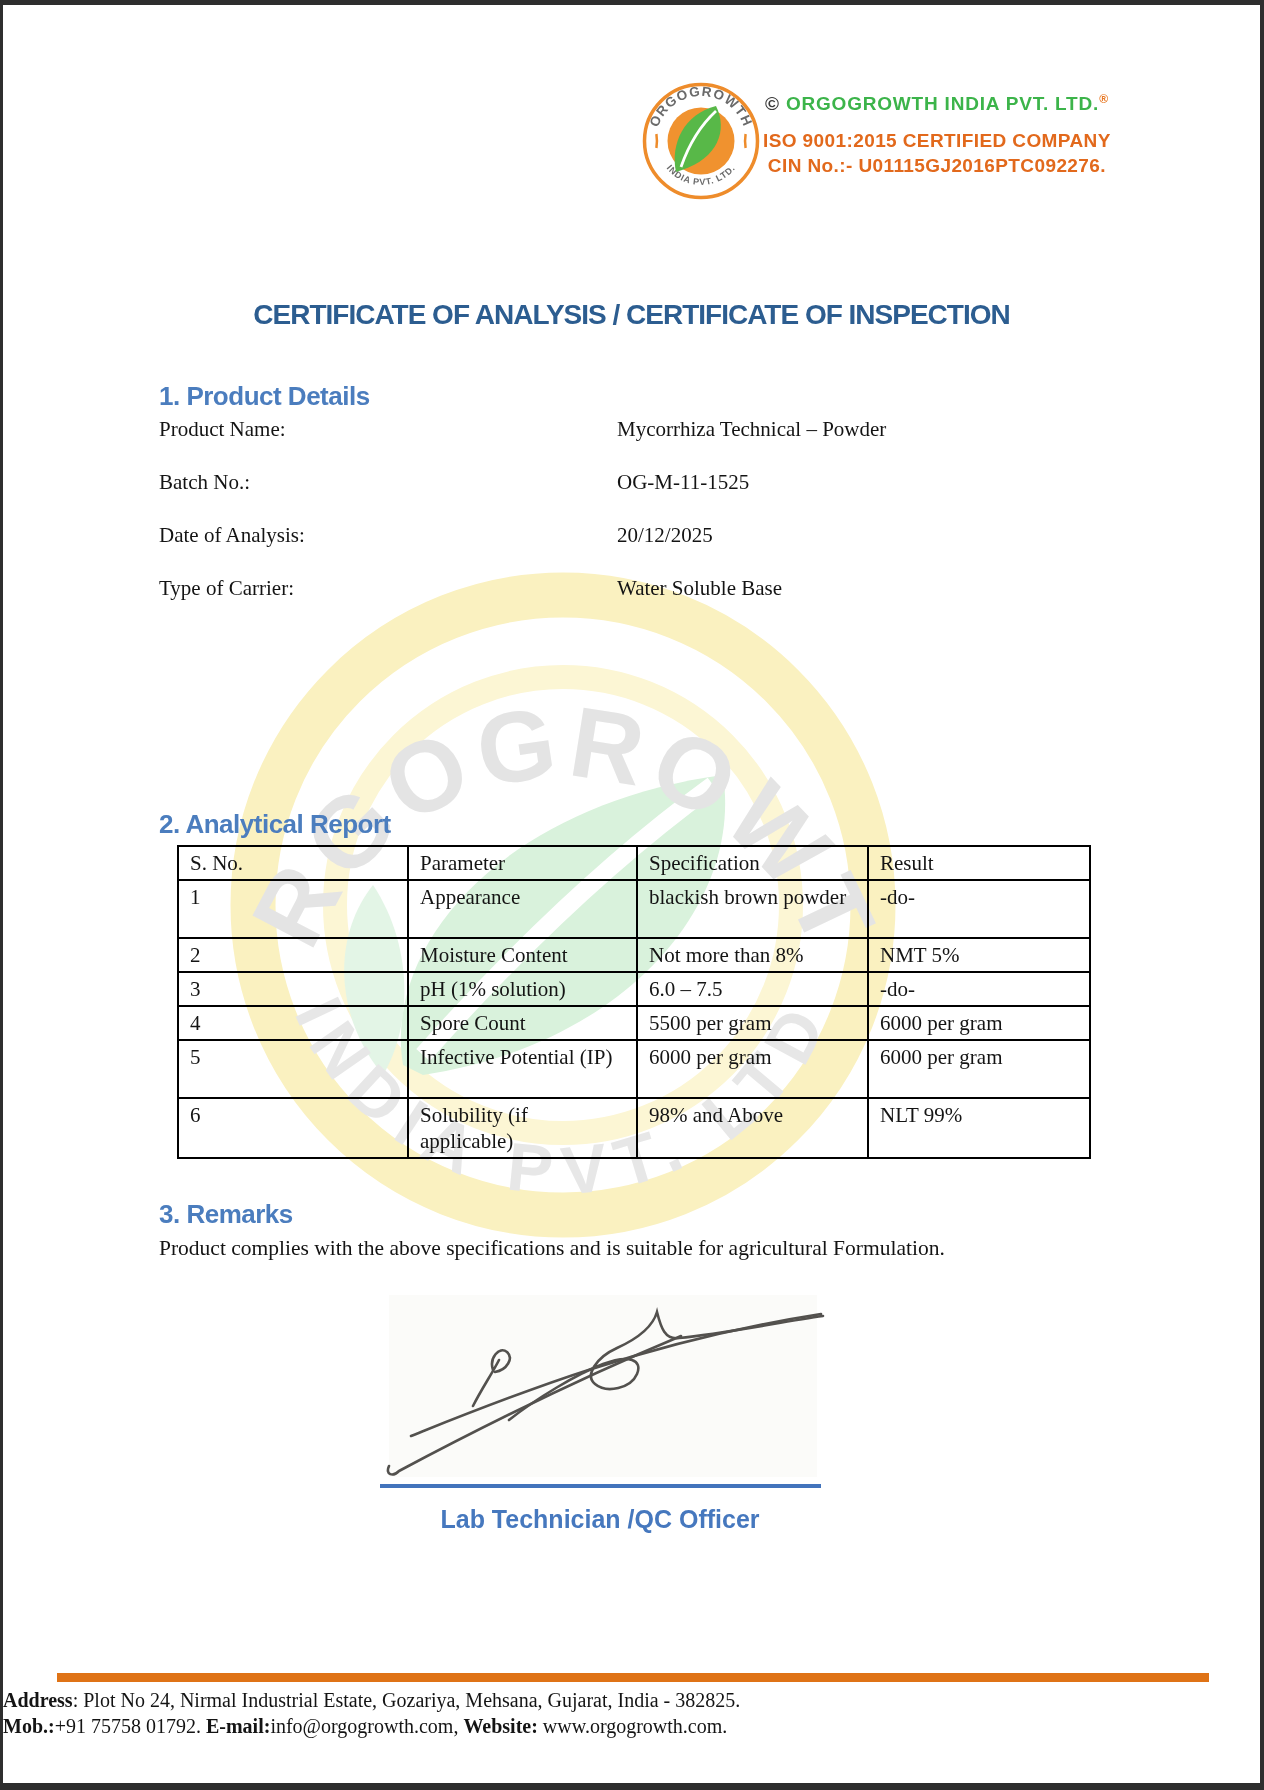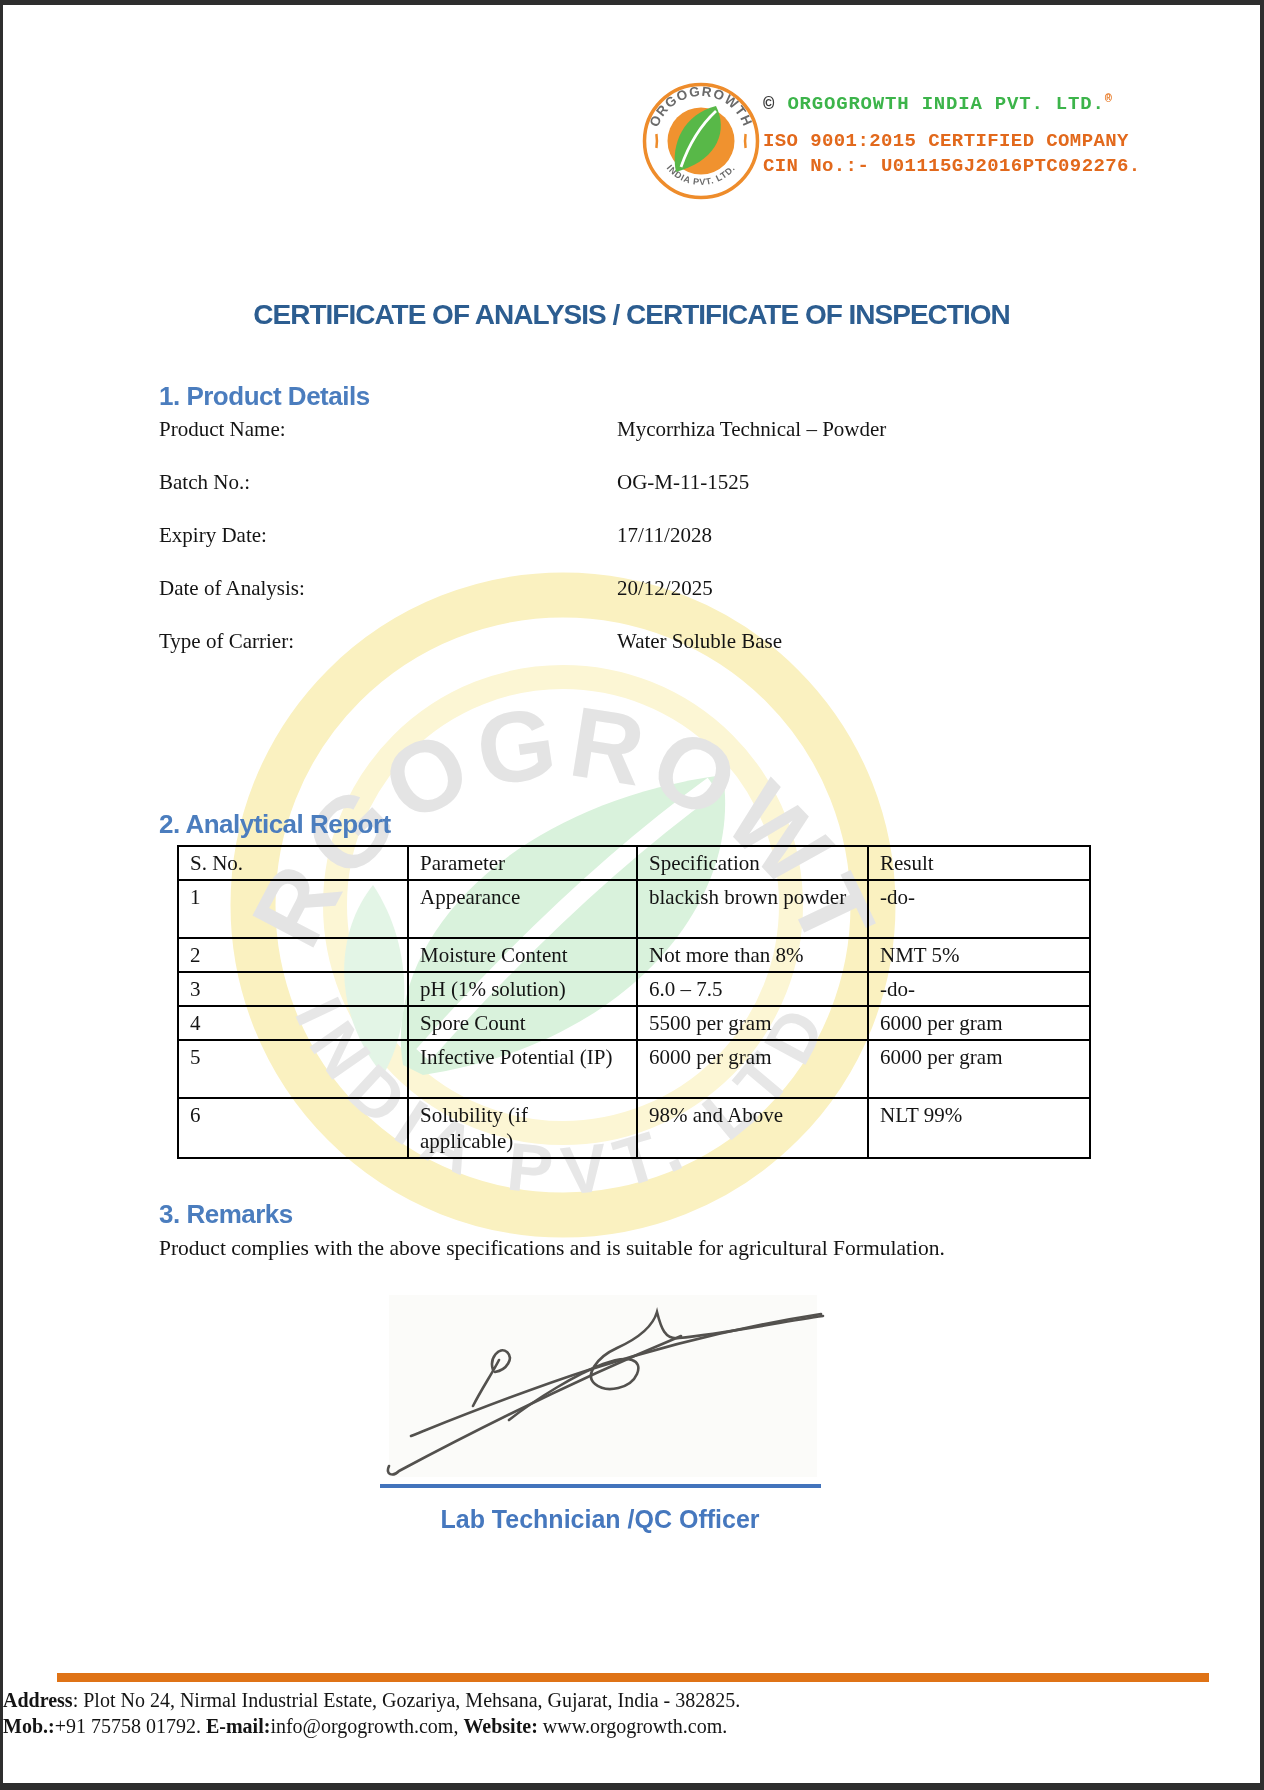--- a/index.html
+++ b/index.html
@@ -7,21 +7,21 @@
   .page{position:relative;width:100%;height:100%;background:#ffffff;overflow:hidden;
         font-family:"Liberation Serif", serif;color:#141414;}
   .abs{position:absolute;}
 
   
   .watermark{left:170px;top:520px;width:800px;height:760px;z-index:0;pointer-events:none;}
   .content{position:absolute;inset:0;z-index:1;}
 
   
   .logo{left:637px;top:75px;width:122px;height:122px;}
-  .co-block{left:760px;top:82px;font-family:Liberation Mono, monospace;font-weight:bold;}
+  .co-block{left:760px;top:82px;font-family:Liberation Sans, sans-serif;font-weight:bold;text-align:center;}
   .co-line{white-space:nowrap;line-height:25px;}
   .co-line1{font-size:19px;letter-spacing:.8px;margin-bottom:12px;}
   .co-line2{font-size:19px;letter-spacing:.4px;color:#e2691c;}
   .co-line3{font-size:19px;letter-spacing:.4px;color:#e2691c;}
   .copy-sym{color:#3c3c3c;}
   .co-green{color:#3cb44a;}
   .reg-sym{color:#e87722;font-size:12px;vertical-align:super;}
 
   
   .doc-title{left:0;top:294px;width:100%;text-align:center;
@@ -117,24 +117,20 @@
     <div class="abs details">
       <div class="detail-row">
         <span>Product Name:</span>
         <span class="detail-value">Mycorrhiza Technical – Powder</span>
       </div>
       <div class="detail-row">
         <span>Batch No.:</span>
         <span class="detail-value">OG-M-11-1525</span>
       </div>
       <div class="detail-row">
-        <span>Expiry Date:</span>
-        <span class="detail-value">17/11/2028</span>
-      </div>
-      <div class="detail-row">
         <span>Date of Analysis:</span>
         <span class="detail-value">20/12/2025</span>
       </div>
       <div class="detail-row">
         <span>Type of Carrier:</span>
         <span class="detail-value">Water Soluble Base</span>
       </div>
     </div>
 
     <div class="abs sec-heading h2pos">2. Analytical Report</div>

